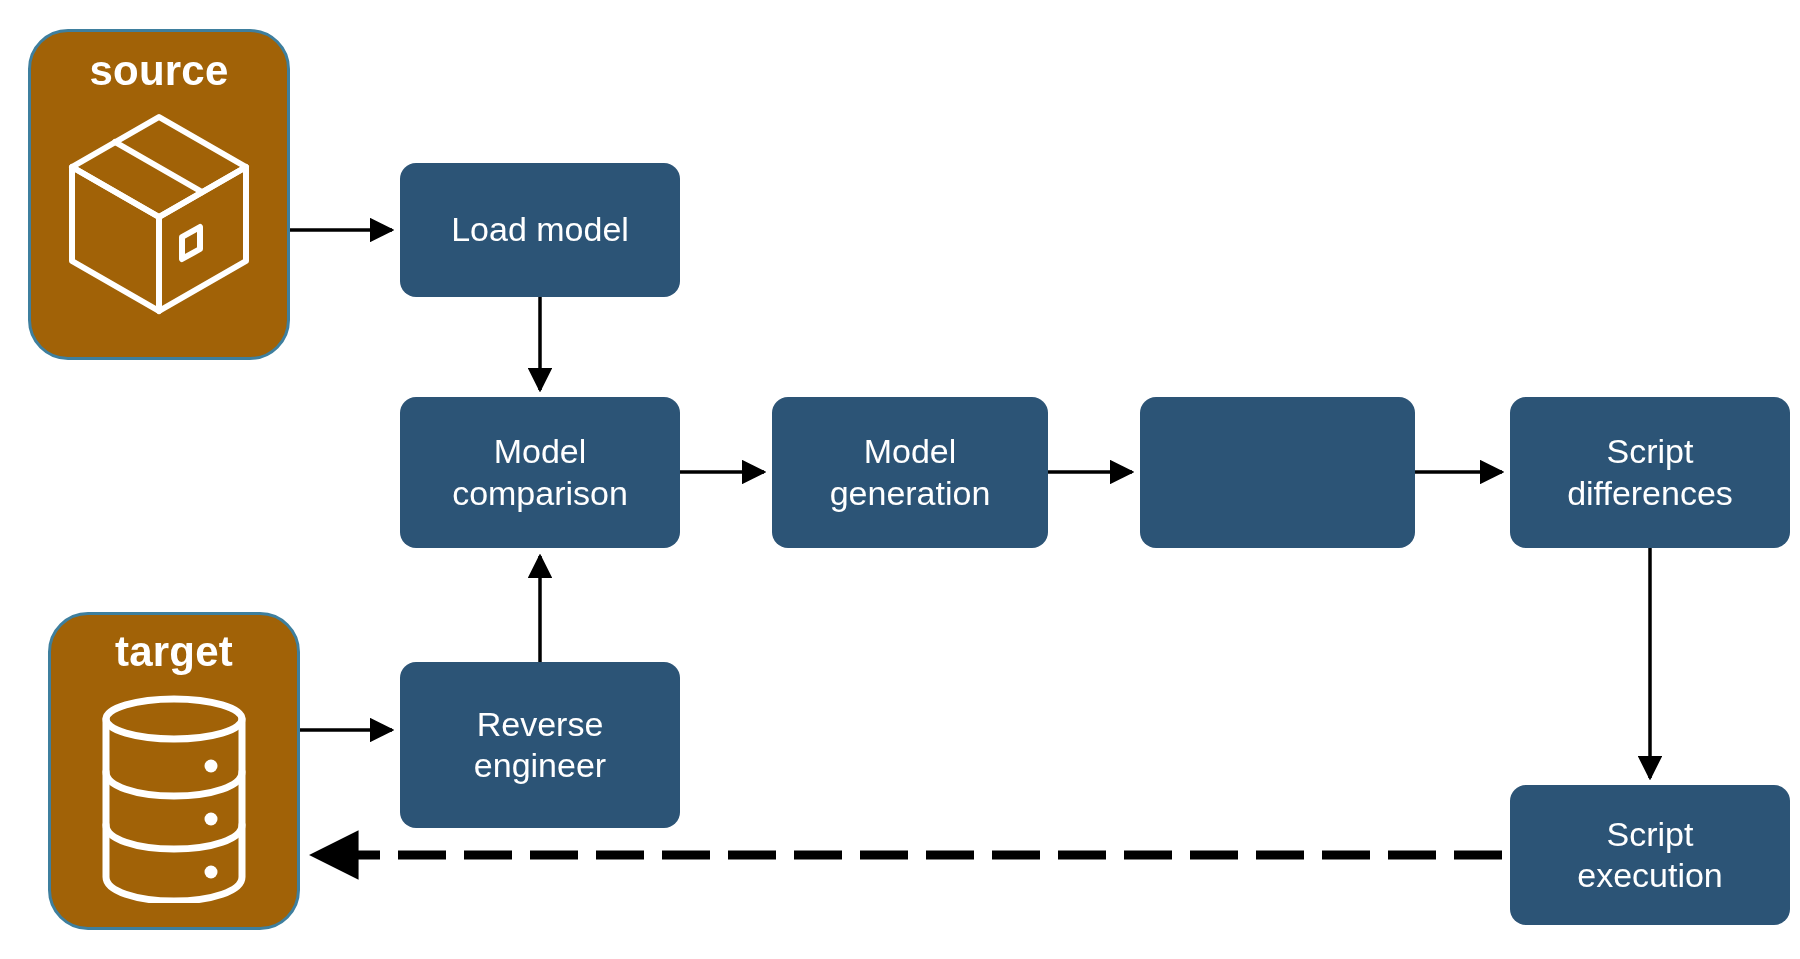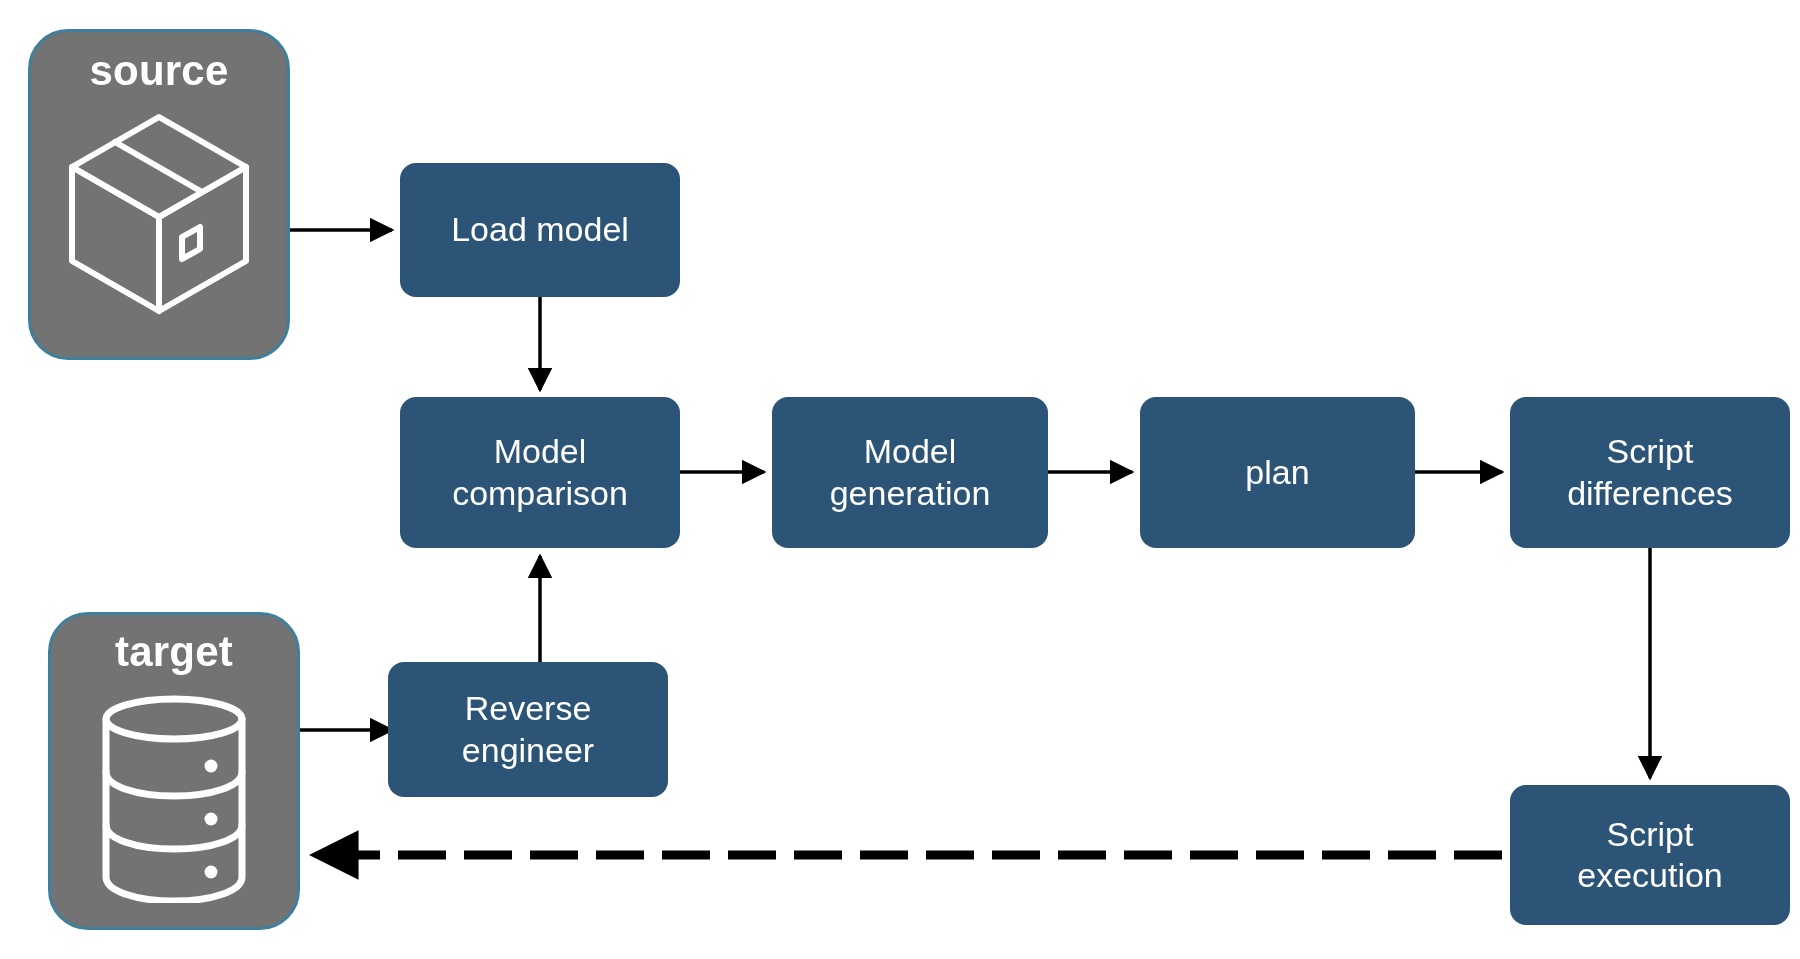--- a/index.html
+++ b/index.html
@@ -26,21 +26,21 @@
     top: 0;
     width: 1800px;
     height: 959px;
     pointer-events: none;
   }
 
   
   .endpoint {
     position: absolute;
     box-sizing: border-box;
-    background: #737373;
+    background: #a16207;
     border: 3px solid #3e7f9e;
     border-radius: 40px;
     display: flex;
     flex-direction: column;
     align-items: center;
     z-index: 2;
   }
   .endpoint-label {
     color: #ffffff;
     font-weight: bold;
@@ -165,32 +165,31 @@
 
   <div class="process" style="left:772px; top:397px; width:276px; height:151px;">
     <div>
       <span>Model</span>
       <span>generation</span>
     </div>
   </div>
 
   <div class="process" style="left:1140px; top:397px; width:275px; height:151px;">
     <div>
-      <span>plan</span>
     </div>
   </div>
 
   <div class="process" style="left:1510px; top:397px; width:280px; height:151px;">
     <div>
       <span>Script</span>
       <span>differences</span>
     </div>
   </div>
 
-  <div class="process" style="left:388px; top:662px; width:280px; height:135px;text-align:center;">
+  <div class="process" style="left:400px; top:662px; width:280px; height:166px;text-align:center;">
     <div>
       <span>Reverse</span>
       <span>engineer</span>
     </div>
   </div>
 
   <div class="process" style="left:1510px; top:785px; width:280px; height:140px;">
     <div>
       <span>Script</span>
       <span>execution</span>

